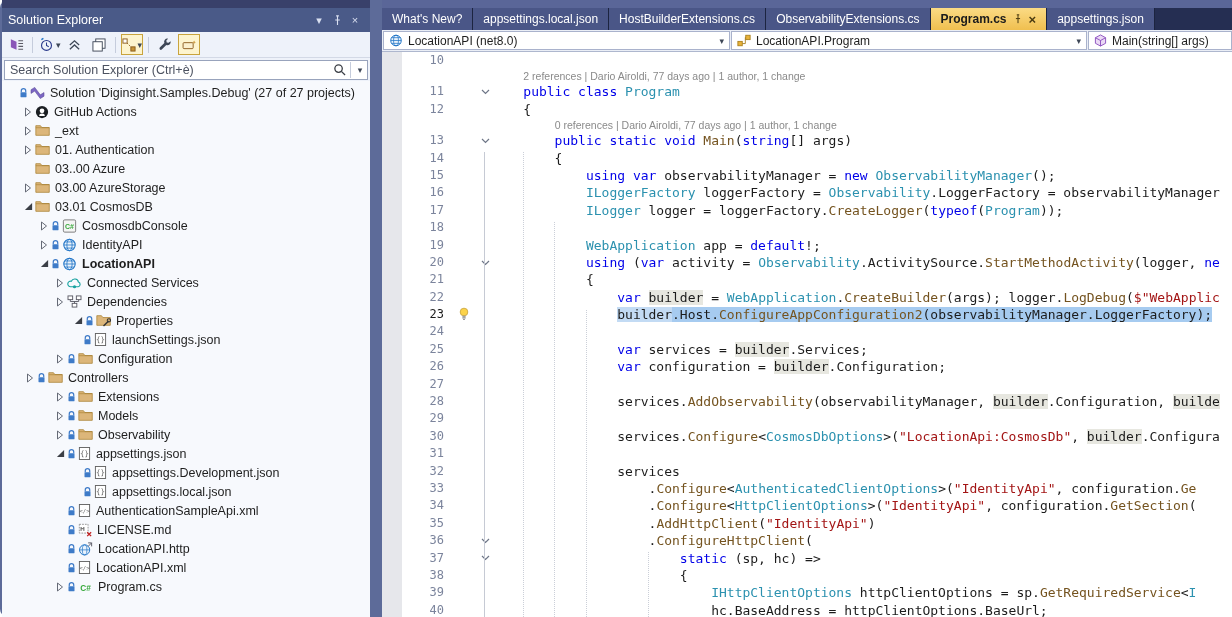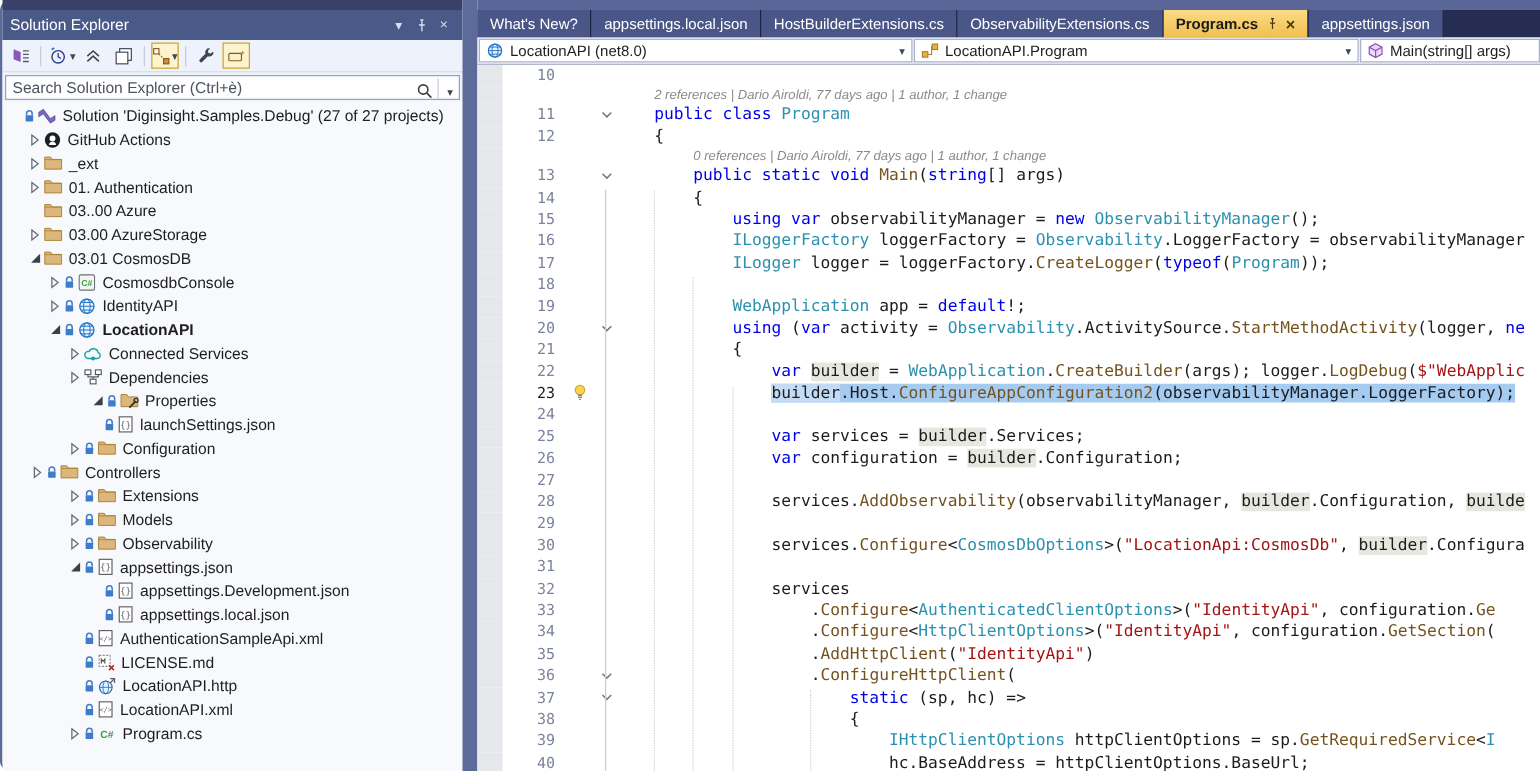--- a/index.html
+++ b/index.html
@@ -13,21 +13,21 @@
   .ex-title{height:24px;background:#4A5A88;color:#FFFFFF;display:flex;align-items:center;
             padding:0 6px;font-size:12.5px;}
   .ex-title .grow{flex:1;}
   .ttl-ic{width:18px;height:16px;display:flex;align-items:center;justify-content:center;color:#D9DFF0;font-size:11px;cursor:default;}
   .ex-toolbar{height:26px;background:#EEF2FA;display:flex;align-items:center;padding:0 2px;border-bottom:1px solid #D3D9E6;}
   .tbtn{height:21px;min-width:22px;display:flex;align-items:center;justify-content:center;margin:0 1px;border:1px solid transparent;}
   .tbtn.toggled{background:#FDF4CE;border:1px solid #C9A43D;}
   .tbtn .caret{font-size:9px;color:#3E4757;margin-left:2px;}
   .tsep{width:1px;height:16px;background:#C5CCDC;margin:0 4px;}
   .ex-search{height:23px;display:flex;align-items:center;padding:1px 2px;background:#EEF2FA;}
-  .searchbox{flex:1;height:20px;background:#fff;border:1px solid #98A3BC;display:flex;align-items:flex-end;}
+  .searchbox{flex:1;height:20px;background:#fff;border:1px solid #98A3BC;display:flex;align-items:center;}
   .searchbox input{flex:1;border:0;outline:0;background:transparent;font-family:"Liberation Sans",sans-serif;
                    font-size:12.5px;color:#4C5260;padding:0 0 0 5px;height:18px;}
   .sdiv{width:1px;height:16px;background:#C5CCDC;margin:0 2px;}
   .smag{width:18px;display:flex;align-items:center;justify-content:center;}
   .scar{width:14px;font-size:9px;color:#3E4757;text-align:center;}
   .tree{flex:1;overflow:hidden;background:#F7F9FD;padding-top:2px;}
   .trow{height:19px;display:flex;align-items:center;font-size:12.5px;color:#1E1E1E;white-space:nowrap;}
   .trow .arrow{width:14px;flex:none;display:flex;align-items:center;justify-content:center;}
   .trow .ic{flex:none;display:flex;align-items:center;justify-content:center;margin-right:2px;}
   .trow .lbl{margin-left:3px;}
@@ -51,21 +51,21 @@
   .combo .grow{flex:1;}
   .combo .ccar{font-size:9px;color:#3E4757;}
   .combo1{width:347px;}
   .combo2{width:356px;}
   .combo3{flex:1;}
 
   
   .codebody{flex:1;position:relative;background:#FFFFFF;overflow:hidden;
             font-family:"DejaVu Sans Mono",monospace;font-size:13px;}
   .code-row{display:flex;height:17.4px;line-height:17.4px;white-space:pre;}
-  .code-row.lensrow{height:14px;line-height:14px;font-style:italic;}
+  .code-row.lensrow{height:14px;line-height:14px;}
   .cm{width:20px;flex:none;background:#E6E7EB;}
   .cn{width:52px;flex:none;text-align:right;padding-right:10px;color:#7B849C;font-size:12px;}
   .cn.cur{color:#1B1B1B;}
   .cb{width:24px;flex:none;position:relative;}
   .co{width:14px;flex:none;position:relative;display:flex;align-items:center;justify-content:center;}
   .cc{flex:1;overflow:hidden;position:relative;}
   .lens{font-family:"Liberation Sans",sans-serif;font-size:10.5px;color:#8A8A8A;line-height:14px;}
   .tk-k{color:#0000E8;}
   .tk-t{color:#2B91AF;}
   .tk-m{color:#74531F;}

